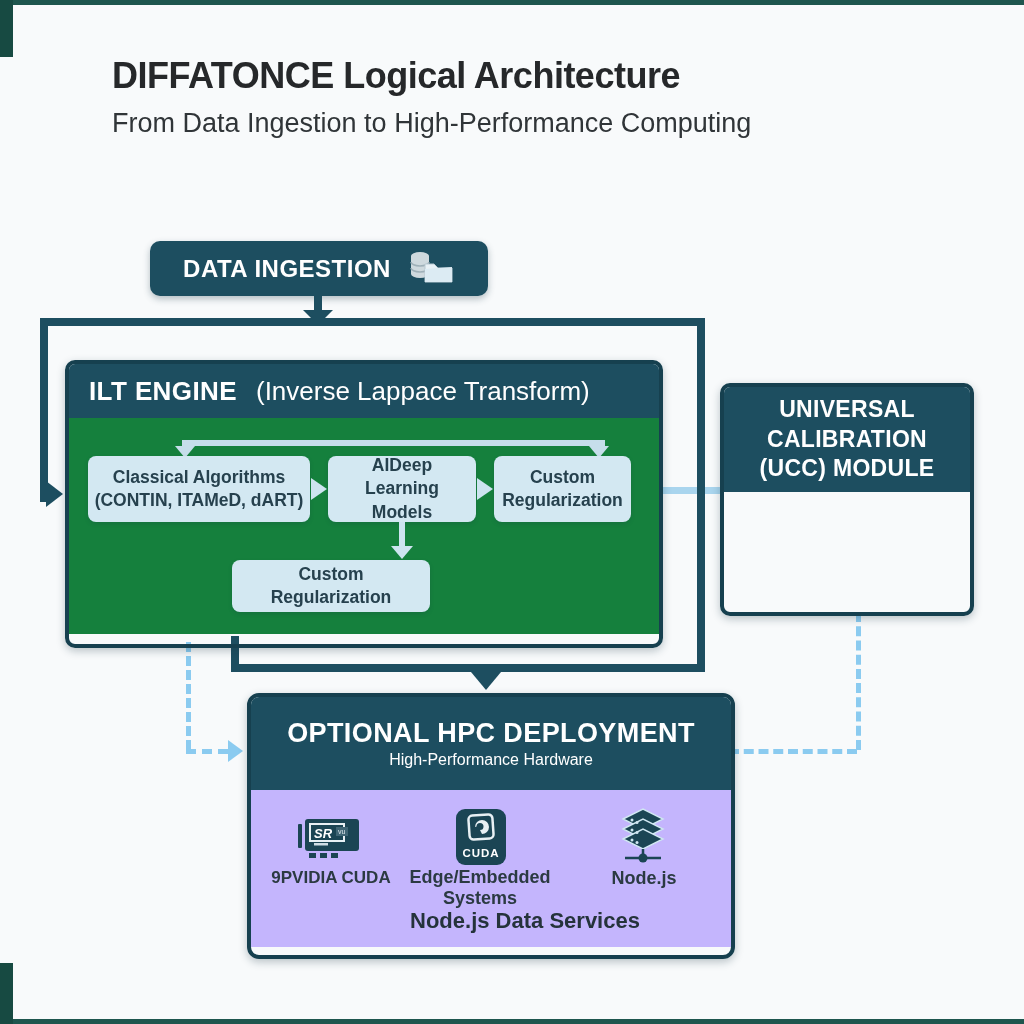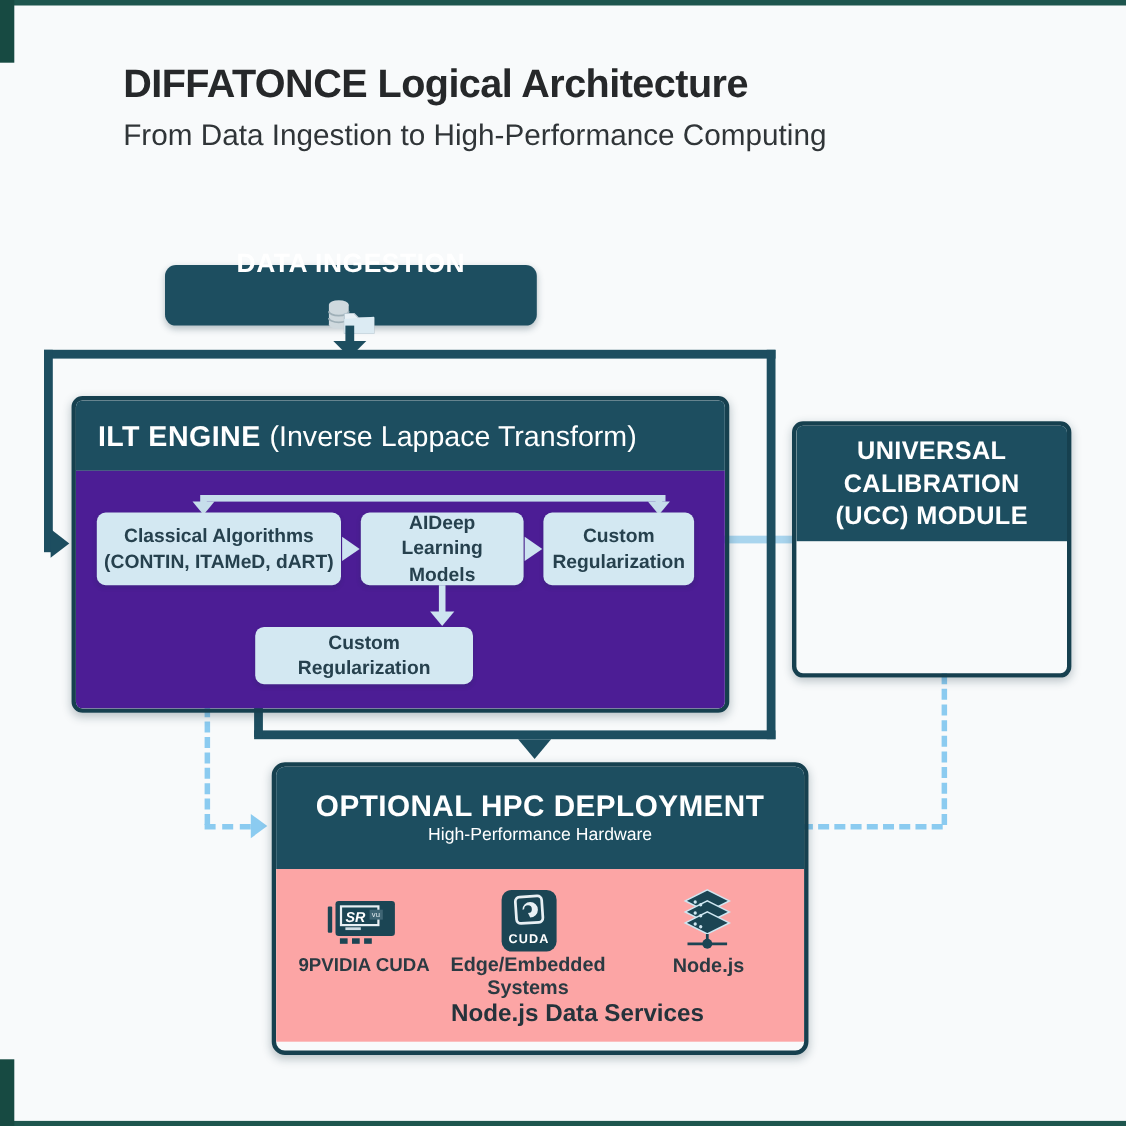--- a/index.html
+++ b/index.html
@@ -15,36 +15,35 @@
   .edge-bar{background:#174a42;}
   
   .main-title{left:112px;top:55px;font-size:36px;font-weight:700;letter-spacing:-.5px;color:#26282a;}
   .main-sub{left:112px;top:108px;font-size:27px;font-weight:400;color:#303538;}
   
   .dk{background:#1d4e60;}
   .pill{
     left:150px;top:241px;width:338px;height:55px;border-radius:10px;
     display:flex;align-items:center;justify-content:center;gap:16px;
     box-shadow:0 3px 7px rgba(20,50,65,.3);
-    flex-direction:column;
   }
   .pill-label{color:#fff;font-size:24px;font-weight:700;letter-spacing:.5px;}
   .tri{width:0;height:0;}
   .tri-down-dark{border-left:15px solid transparent;border-right:15px solid transparent;border-top:15px solid #1d4e60;}
   .tri-right-dark{border-top:13px solid transparent;border-bottom:13px solid transparent;border-left:17px solid #1d4e60;}
   .tri-down-big{border-left:15px solid transparent;border-right:15px solid transparent;border-top:18px solid #1d4e60;}
   
   .frame{border:4px solid #16404f;border-radius:10px;overflow:hidden;box-shadow:0 3px 9px rgba(20,50,65,.28);}
   .frame-hd{background:#1d4e60;color:#fff;display:flex;align-items:center;}
   
   .ilt{left:65px;top:360px;width:590px;height:280px;}
-  .ilt-hd{height:64px;padding-left:20px;font-size:26px;}
+  .ilt-hd{height:54px;padding-left:20px;font-size:26px;}
   .ilt-hd .strong{font-weight:800;letter-spacing:.4px;}
-  .ilt-hd .rest{font-weight:400;margin-left:8px;}
-  .ilt-body{position:relative;background:#4c1d95;height:216px;}
+  .ilt-hd .rest{font-weight:400;margin-left:19px;}
+  .ilt-body{position:relative;background:#15803d;height:216px;}
   .ibox{
     position:absolute;background:#d3e8f2;border-radius:8px;
     display:flex;align-items:center;justify-content:center;text-align:center;
     font-size:17.5px;font-weight:600;line-height:1.32;color:#26414e;
     box-shadow:0 2px 4px rgba(20,50,65,.18);padding:0 6px;box-sizing:border-box;
   }
   .lt-line{background:#c6deeb;}
   .tri-down-lt{border-left:10px solid transparent;border-right:10px solid transparent;border-top:12px solid #c6deeb;}
   .tri-right-lt{border-top:11px solid transparent;border-bottom:11px solid transparent;border-left:16px solid #cde4f0;}
   .tri-down-lt2{border-left:11px solid transparent;border-right:11px solid transparent;border-top:13px solid #cde4f0;}
@@ -57,21 +56,21 @@
   .tri-down-blue{border-left:10px solid transparent;border-right:10px solid transparent;border-top:12px solid #7cc3ea;}
   .tri-right-blue{border-top:11px solid transparent;border-bottom:11px solid transparent;border-left:15px solid #8bcbf0;}
   .dash-v{border-left:5px dashed #8bcbf0;}
   .dash-h{border-top:5px dashed #8bcbf0;}
   .lt-conn{background:#a9d5ee;}
   
   .hpc{left:247px;top:693px;width:480px;height:258px;border-radius:12px;}
   .hpc-hd{height:93px;flex-direction:column;justify-content:center;text-align:center;gap:2px;}
   .hpc-t1{font-size:27px;font-weight:800;letter-spacing:.4px;}
   .hpc-t2{font-size:16px;font-weight:400;}
-  .hpc-body{position:relative;background:#fca5a5;height:157px;}
+  .hpc-body{position:relative;background:#c4b5fd;height:157px;}
   .hw-label{position:absolute;text-align:center;font-size:17px;font-weight:600;color:#2b3a42;}
   .hpc-footer{position:absolute;left:0;top:118px;width:100%;text-align:center;font-size:22px;font-weight:600;color:#25333b;padding-left:34px;}
 </style>
 </head>
 <body>
 
 <div id="canvas">
 
   <div class="abs edge-line" style="left:0;top:0;width:1024px;height:5px;"></div>
   <div class="abs edge-bar" style="left:0;top:0;width:13px;height:57px;"></div>

